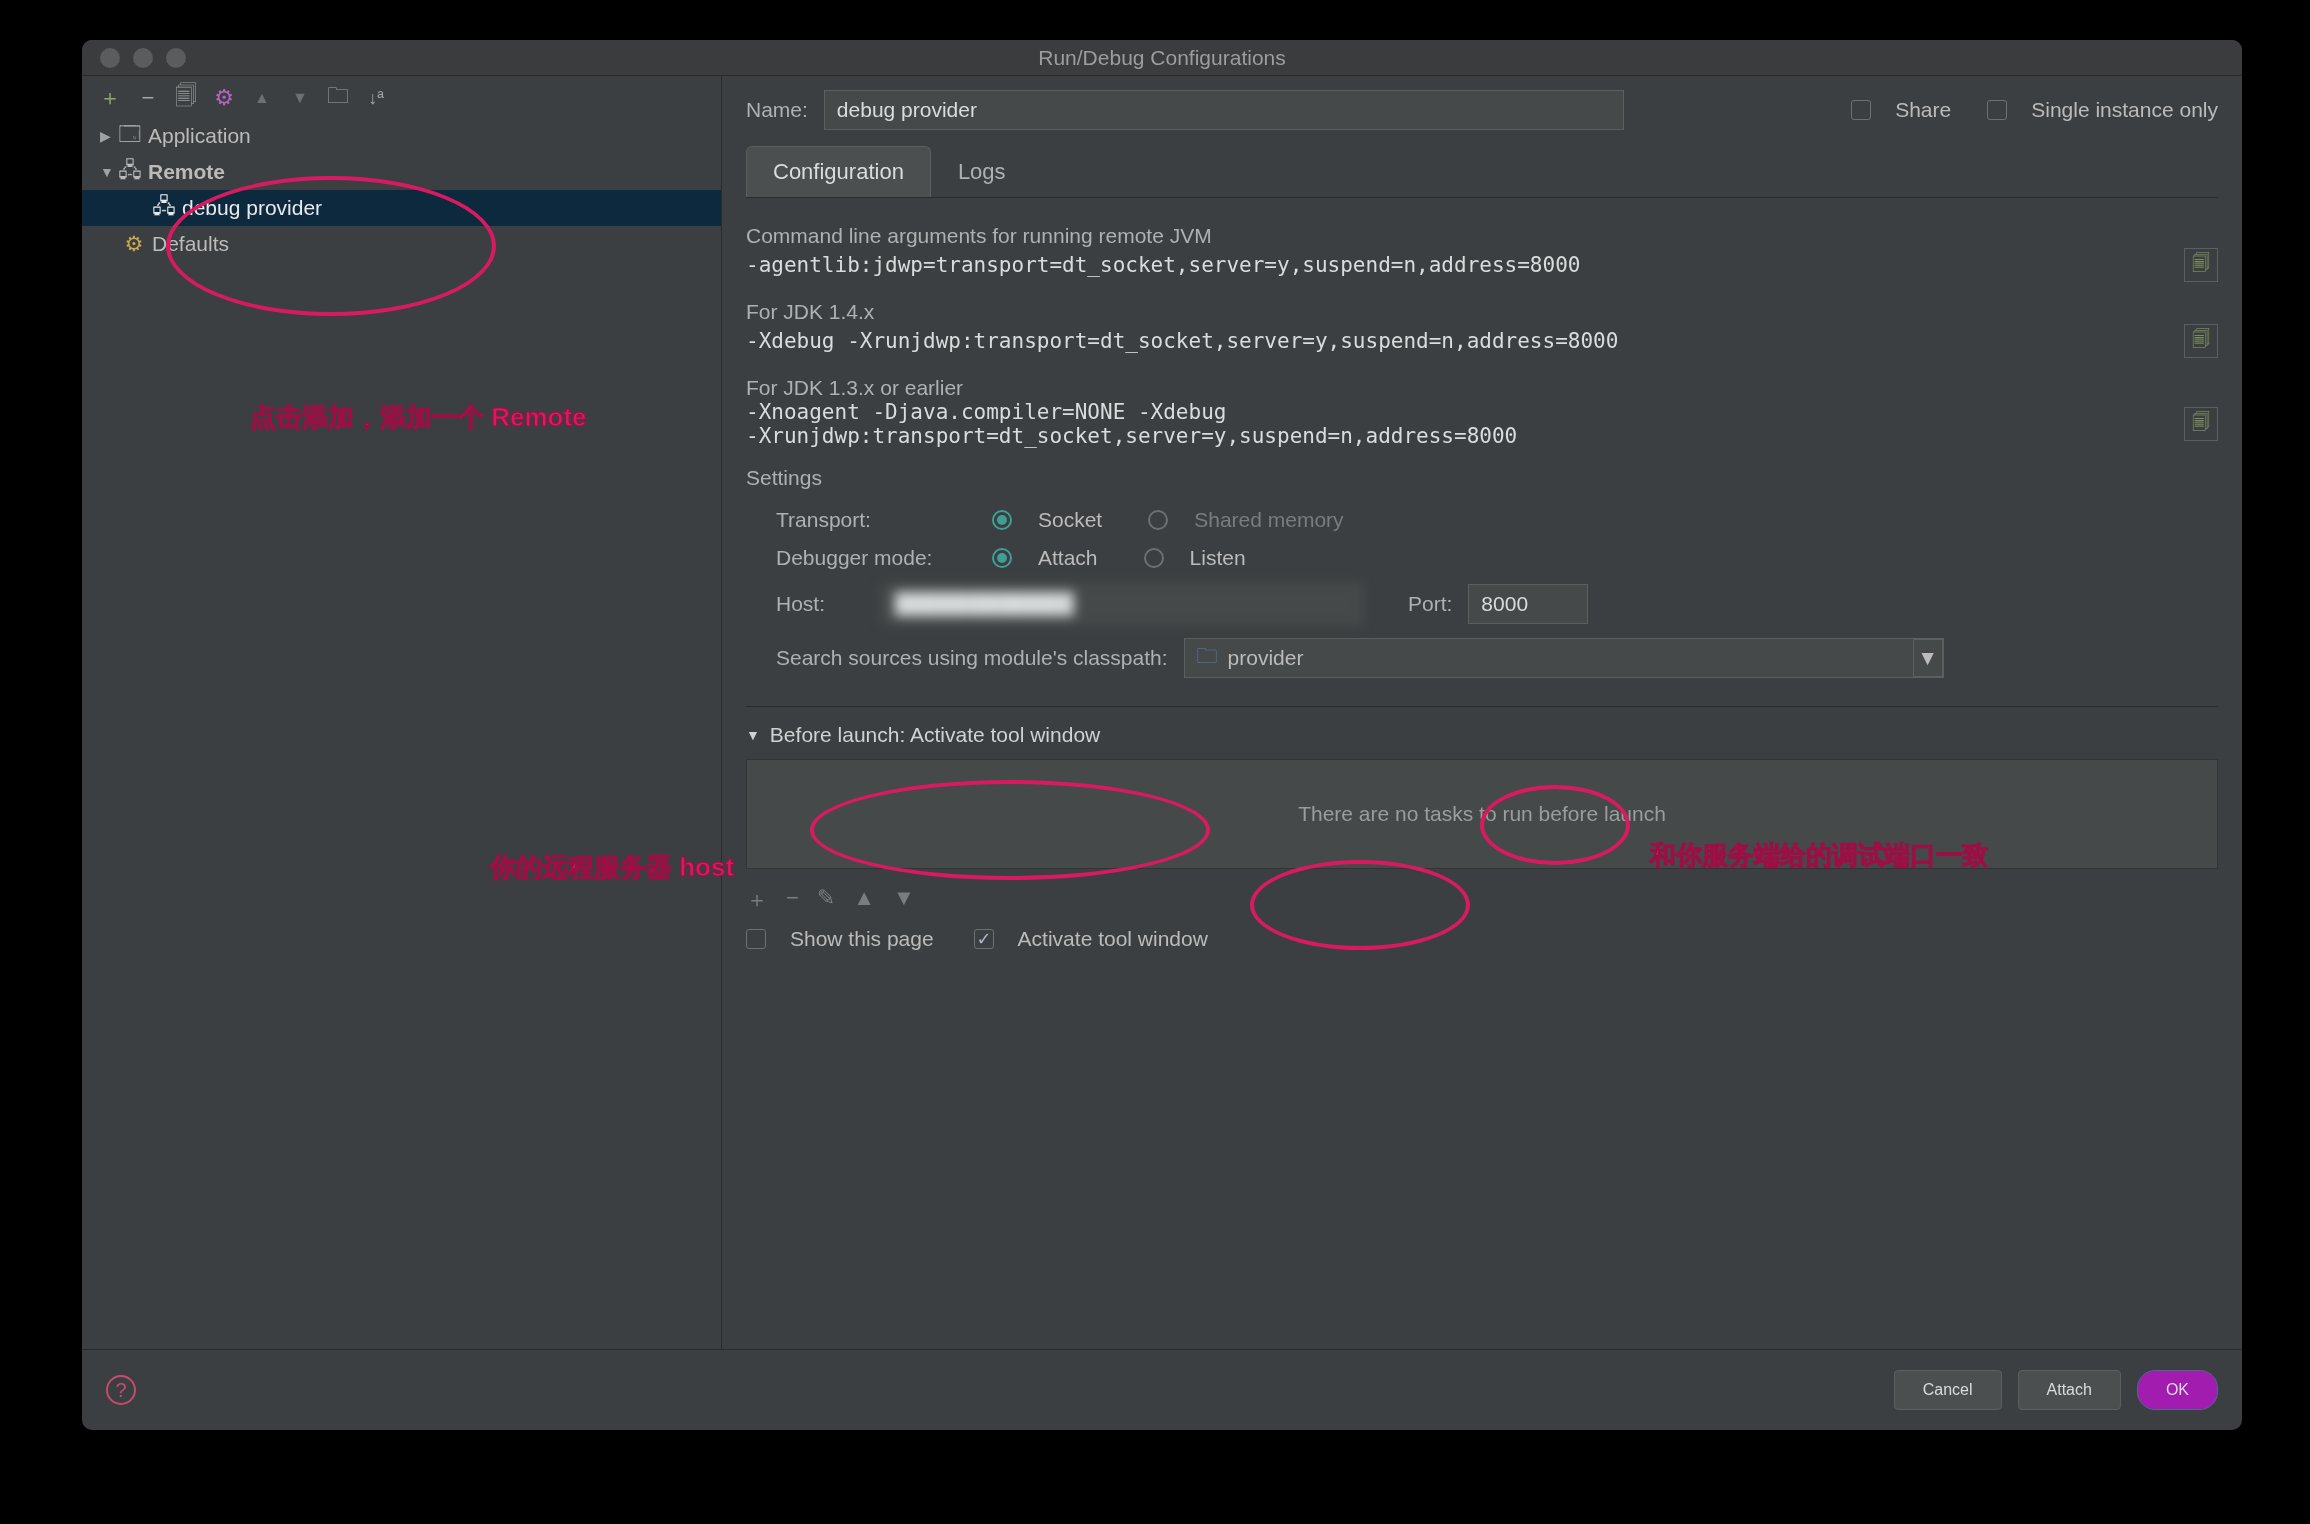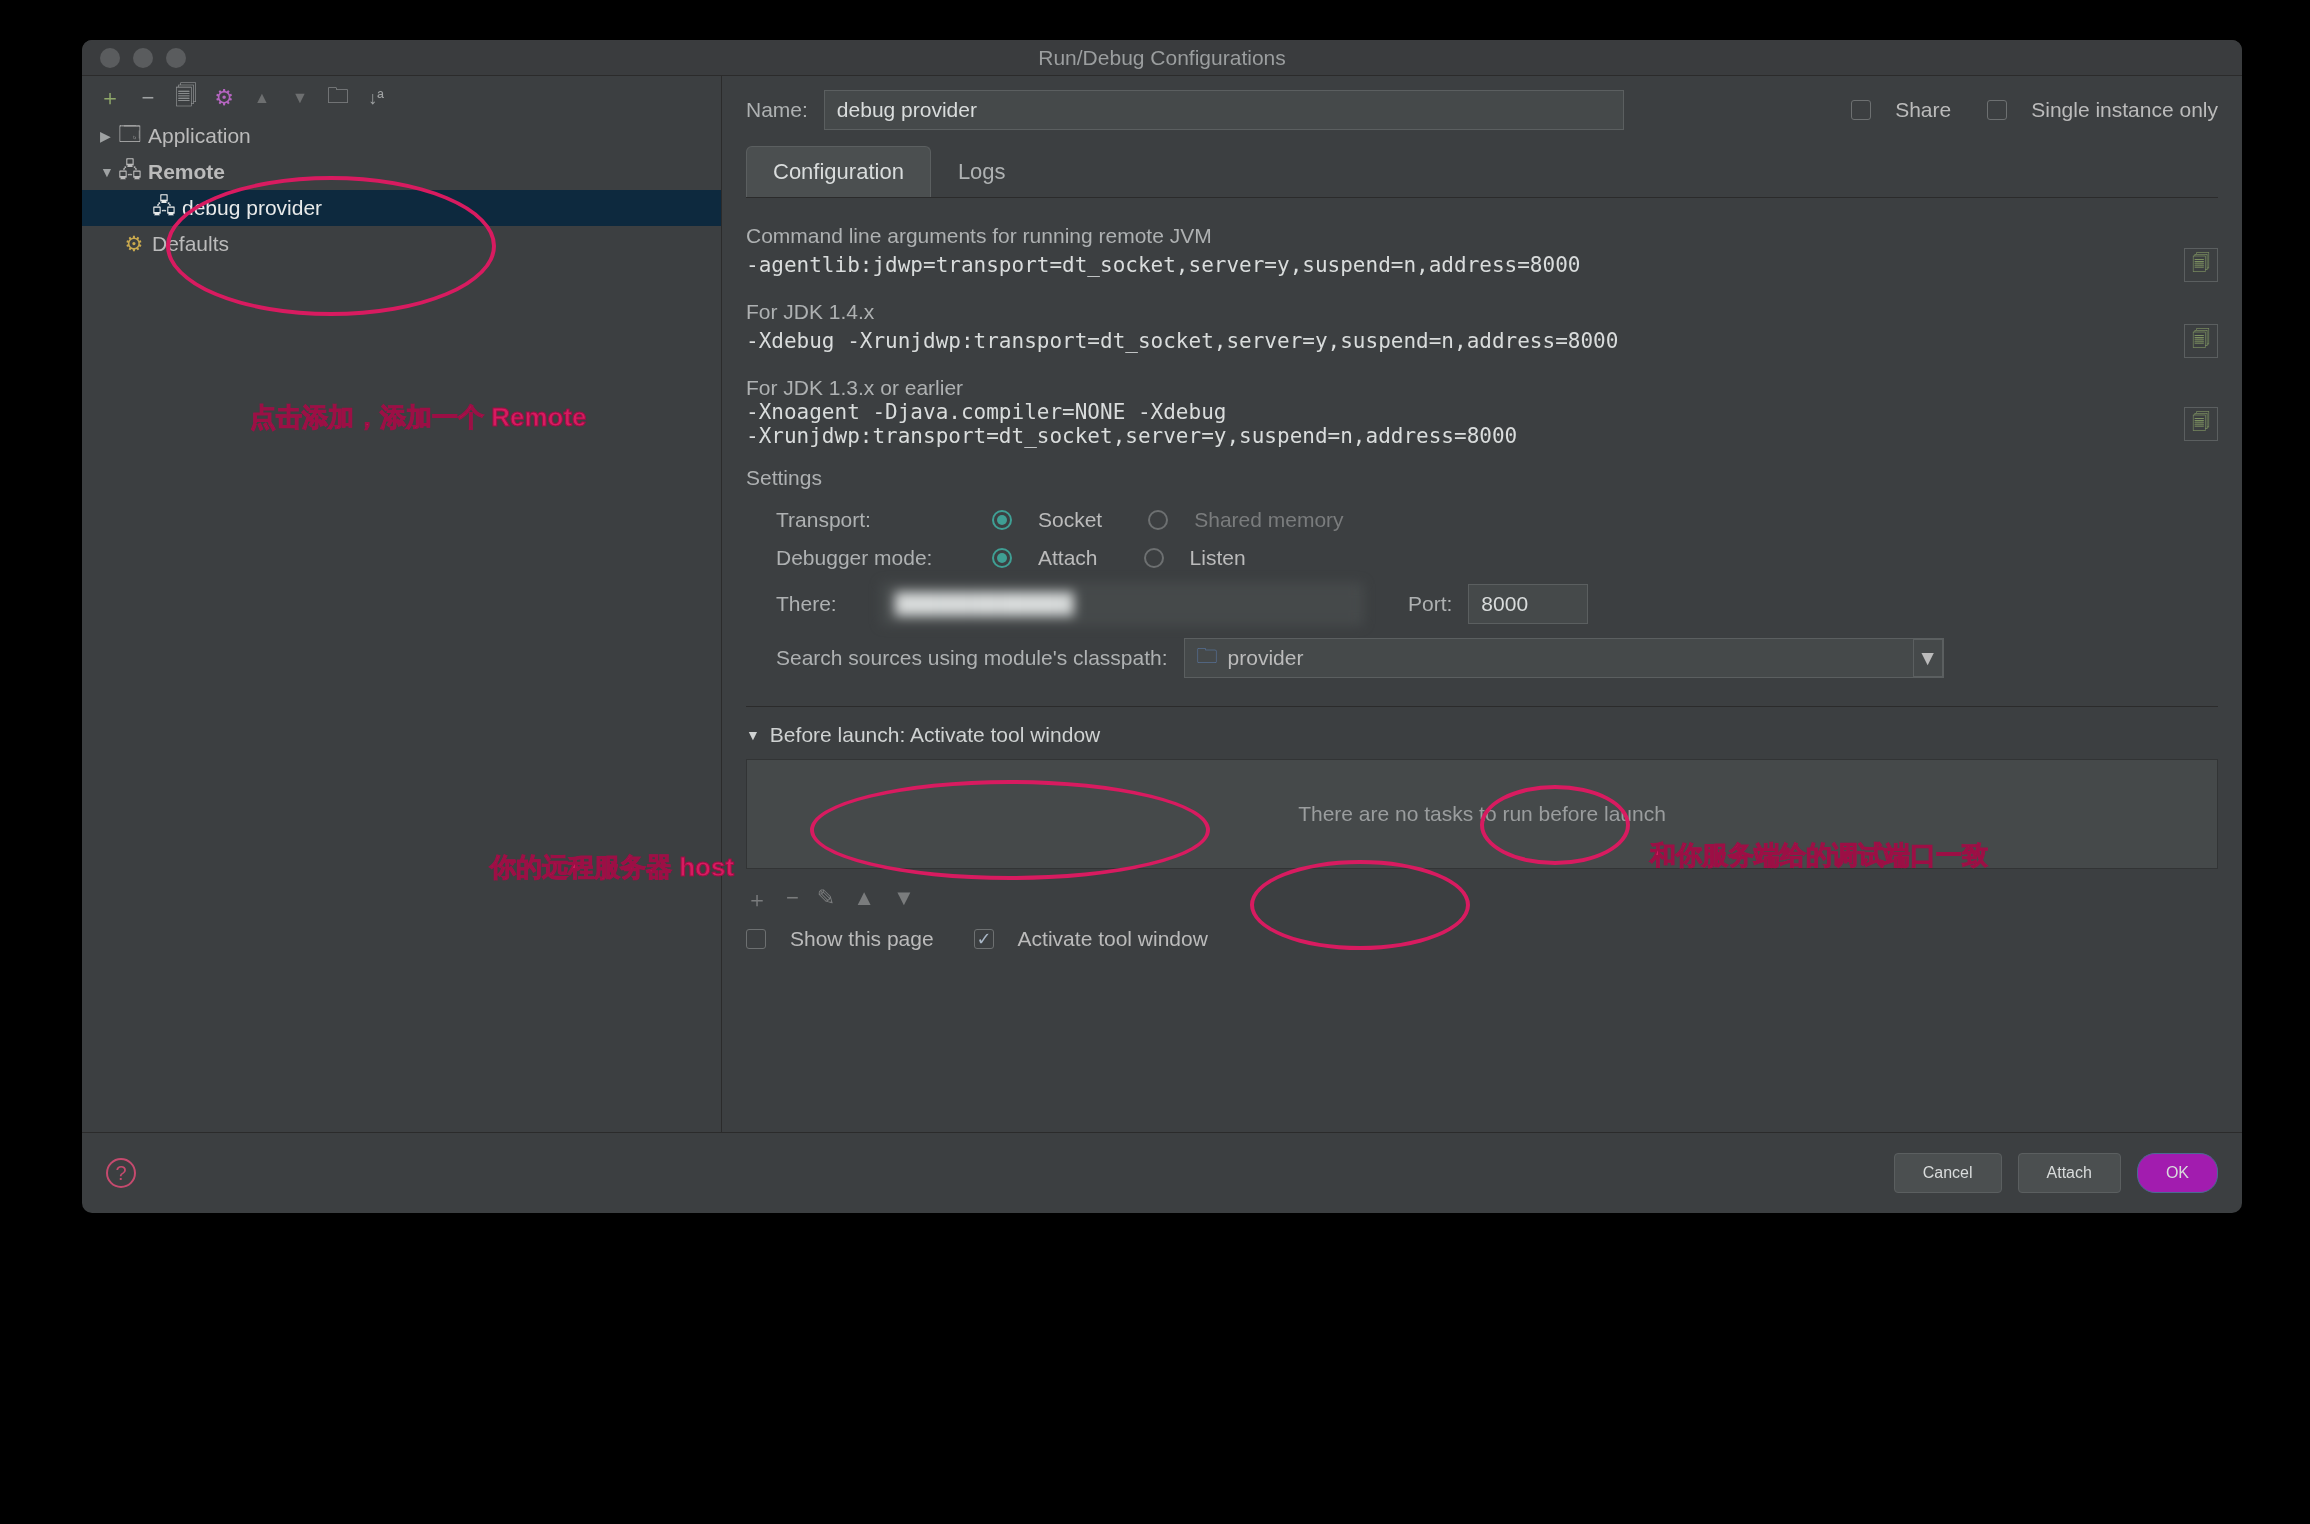--- a/index.html
+++ b/index.html
@@ -8,21 +8,21 @@
     font-family: -apple-system, "Helvetica Neue", Arial, sans-serif;
     font-size: 13px;
     color: #bbbbbb;
     width: 2310px;
     height: 1524px;
     position: relative;
   }
   .window {
     position: absolute;
     left: 82px; top: 40px;
-    width: 2160px; height: 1173px;
+    width: 2160px; height: 1390px;
     background: #3c3f41;
     border-radius: 10px;
     box-shadow: 0 30px 60px rgba(0,0,0,.6);
     display: flex;
     flex-direction: column;
     overflow: hidden;
   }
   .titlebar {
     height: 36px;
     background: #3a3c3e;
@@ -208,21 +208,21 @@
             <label class="row">
                 <span class="radio on"></span>
                 <span>Attach</span>
               </label>
             <label class="row" style="margin-left:30px;">
                 <span class="radio"></span>
                 <span>Listen</span>
               </label>
           </div>
           <div class="row">
-            <span class="lbl" style="width:90px;">There:</span>
+            <span class="lbl" style="width:90px;">Host:</span>
             <input class="input host-input" value="████████████" style="">
             <span class="lbl" style="margin-left:30px;">Port:</span>
             <input class="input port-input" value="8000" style="">
           </div>
           <div class="row">
             <span class="lbl">Search sources using module's classpath:</span>
             <div class="select">
               <span style="color:#5c7fb2;">🗀</span>
               <span>provider</span>
               <span class="caret">▼</span>

